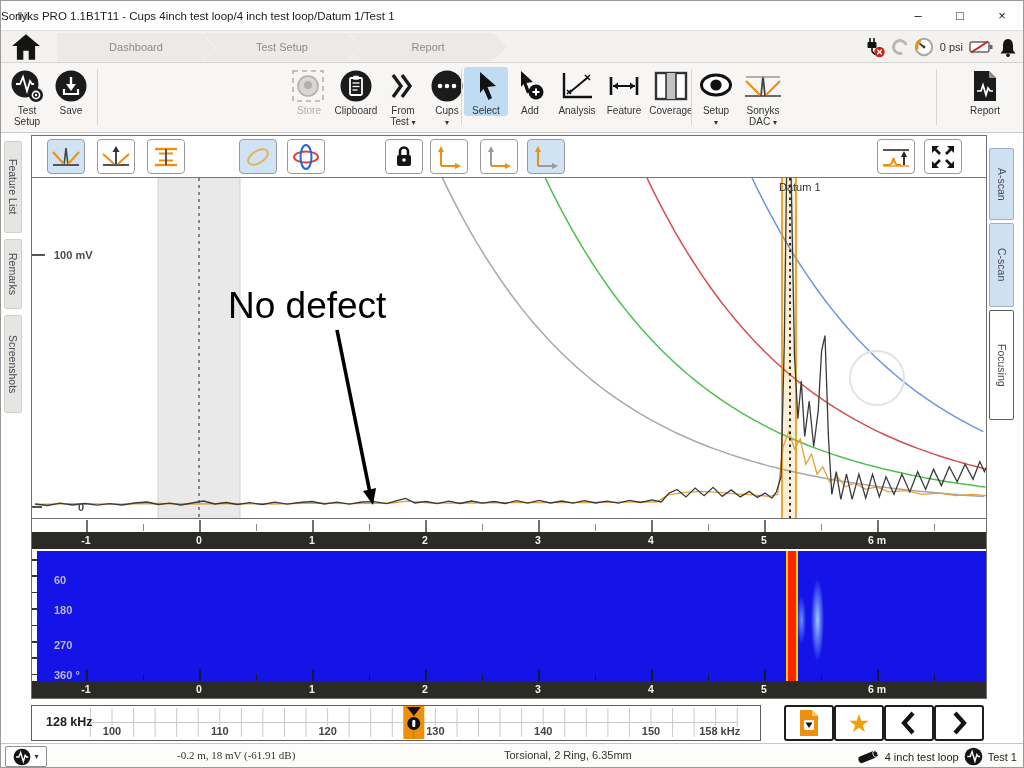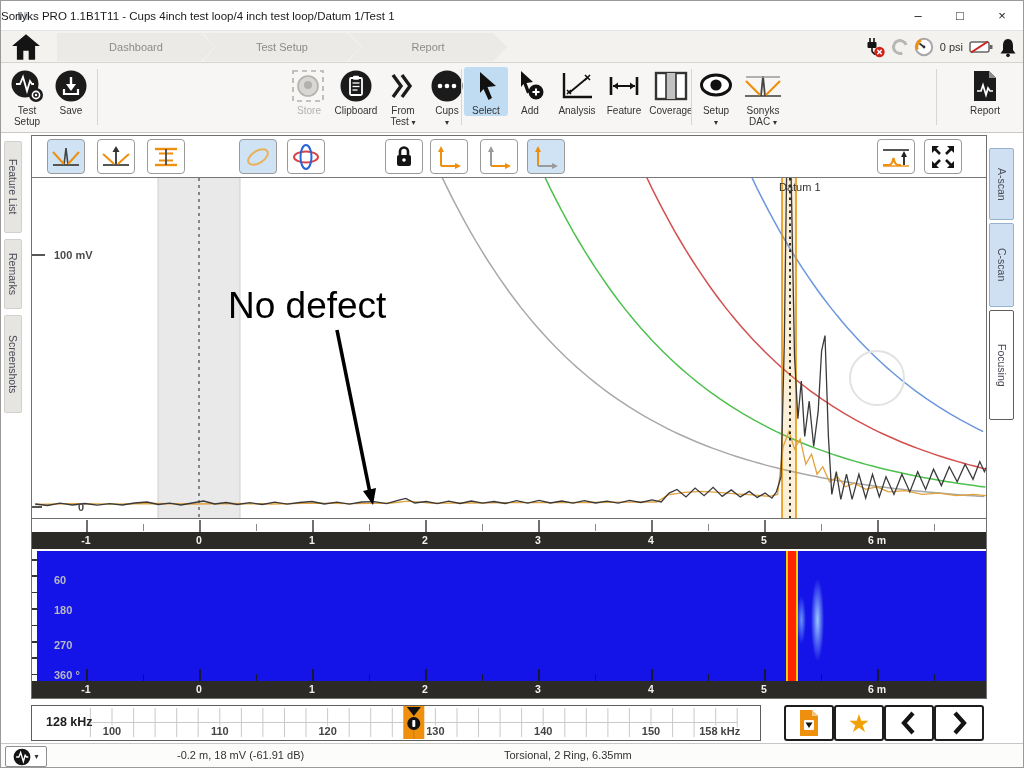--- a/index.html
+++ b/index.html
@@ -589,17 +589,31 @@
   </div>
 
   <div class="statusbar">
     <div class="sb-left">
       <svg width="18" height="18" viewBox="0 0 20 20">
         <circle cx="10" cy="10" r="9.3" fill="#141414"></circle>
         <polyline points="3.5,10 6.5,10 8.5,5 11.5,15 13.5,8 15,10 17,10" stroke="#fff" stroke-width="1.5" fill="none"></polyline>
       </svg>
       <span class="caret">▾</span>
     </div>
-    <span class="sb-text" style="left:176px;">-0.2 m, 18 mV (-61.91 dB)</span>
+    <span class="sb-text" style="left:176px;font-family:Liberation Serif, serif;">-0.2 m, 18 mV (-61.91 dB)</span>
     <span class="sb-text" style="left:455px;margin-left:48px;">Torsional, 2 Ring, 6.35mm</span>
+    <div class="sb-right">
+      <svg width="24" height="16" viewBox="0 0 24 16">
+        <g transform="rotate(-22 12 8)">
+          <rect x="2" y="4.5" width="19" height="7" rx="3.2" fill="#141414"></rect>
+          <ellipse cx="20" cy="8" rx="2.4" ry="3.4" fill="#141414" stroke="#fff" stroke-width="0.8"></ellipse>
+        </g>
+      </svg>
+      <span>4 inch test loop</span>
+      <svg width="19" height="19" viewBox="0 0 20 20">
+        <circle cx="10" cy="10" r="9.3" fill="#141414"></circle>
+        <polyline points="3.5,10 6.5,10 8.5,5 11.5,15 13.5,8 15,10 17,10" stroke="#fff" stroke-width="1.5" fill="none"></polyline>
+      </svg>
+      <span>Test 1</span>
+    </div>
   </div>
 
 </div>
 
 </body></html>

